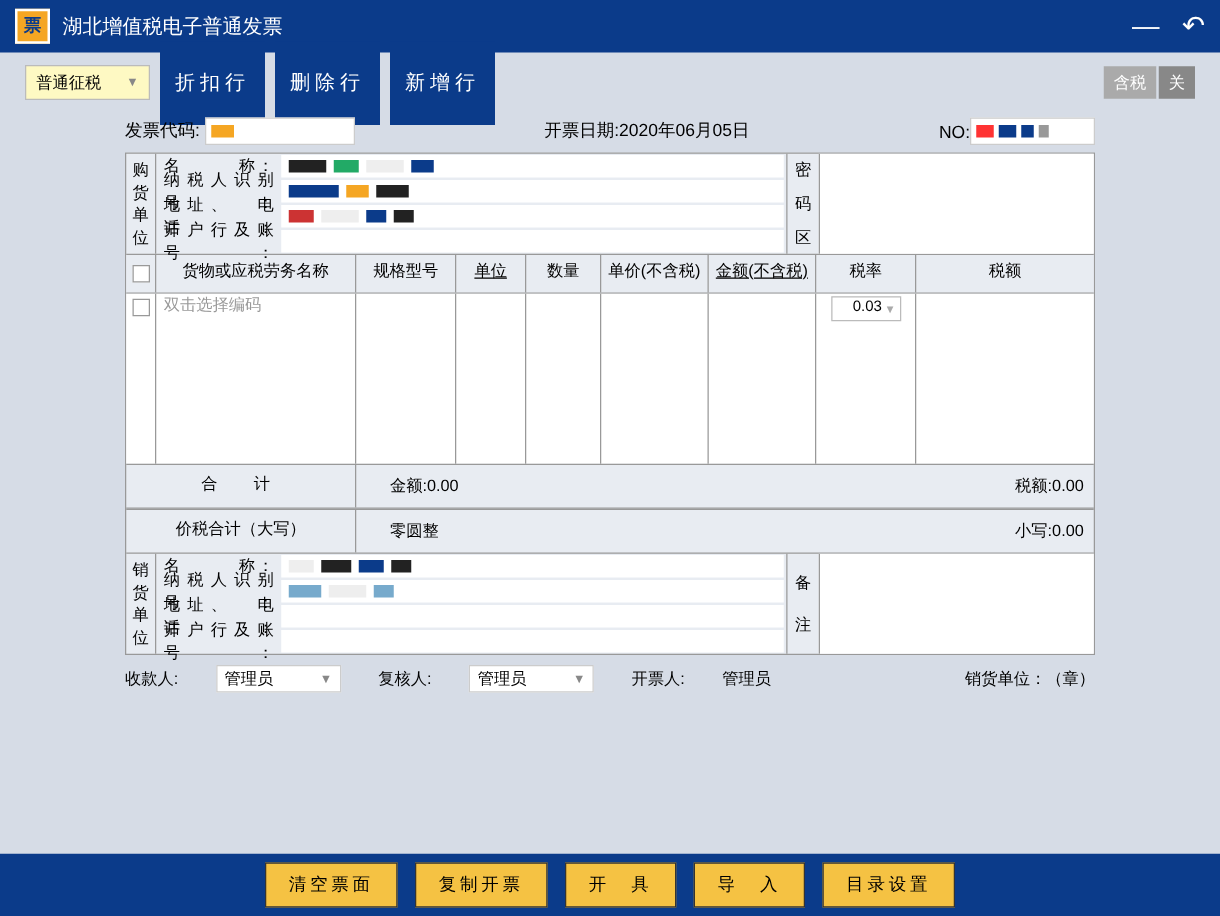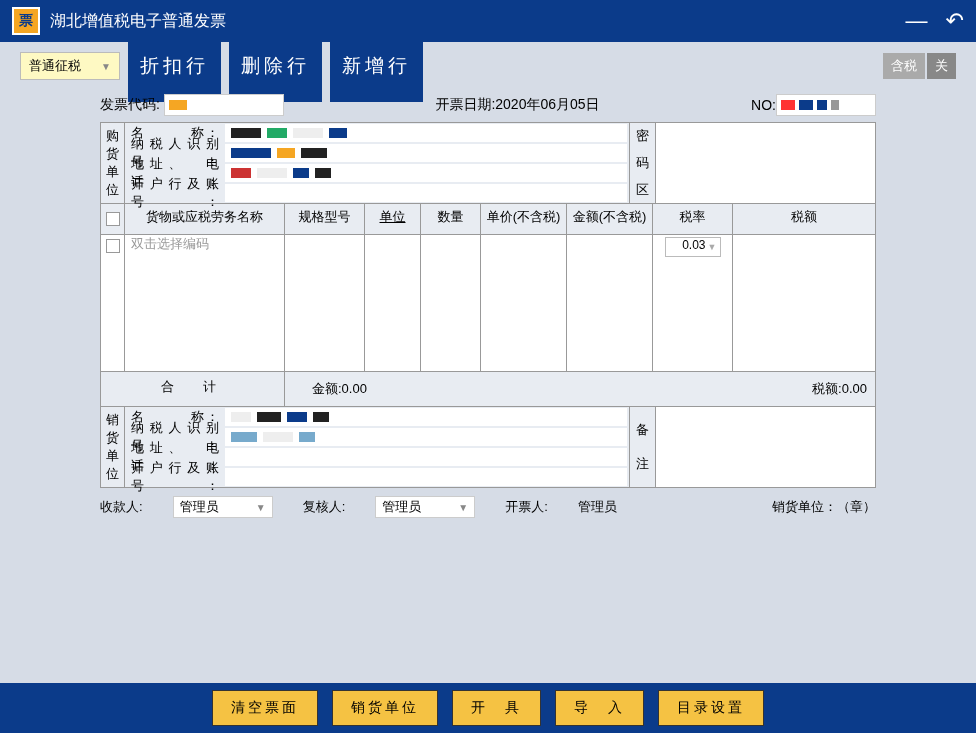--- a/index.html
+++ b/index.html
@@ -6,21 +6,21 @@
 body { background: #d6dce6; width: 976px; height: 733px; overflow: hidden; }
 
 .titlebar { background: #0b3b8a; height: 42px; display: flex; align-items: center; padding: 0 12px; color: #fff; }
 .titlebar .logo { width: 28px; height: 28px; background: #f5a623; border: 2px solid #fff; margin-right: 10px; display:flex; align-items:center; justify-content:center; font-size:14px; font-weight:bold; color:#0b3b8a; }
 .titlebar .title { font-size: 16px; }
 .titlebar .win-ctrls { margin-left: auto; display: flex; gap: 18px; font-size: 22px; }
 
 .toolbar { height: 48px; display: flex; align-items: center; padding: 0 20px; gap: 8px; }
 .select-box { background: #fef9c3; border: 1px solid #bbb; padding: 4px 8px; font-size: 13px; display:flex; align-items:center; gap:8px; width:100px; }
 .tri { font-size:10px; color:#888; margin-left:auto; }
-.blue-btn { background: #0b3b8a; color: #fff; border: none; padding: 23px 12px; font-size: 19px; letter-spacing: 4px; cursor: pointer; }
+.blue-btn { background: #0b3b8a; color: #fff; border: none; padding: 23px 12px; font-size: 16px; letter-spacing: 4px; cursor: pointer; }
 .toolbar .right { margin-left: auto; display:flex; }
 .grey-tag { background:#aaa; color:#fff; padding:4px 8px; font-size:13px; }
 .close-tag { background:#888; color:#fff; padding:4px 8px; font-size:13px; margin-left:2px; }
 
 .meta-row { display:flex; align-items:center; padding: 4px 100px 6px 100px; font-size:14px; }
 .meta-row .lbl { }
 .meta-row .val-box { background:#fff; border:1px solid #ccc; height:22px; width:120px; margin-left:4px; display:flex; align-items:center; padding:0 4px; }
 .meta-row .redact { height:10px; background: linear-gradient(90deg,#f5a623 0 30%, transparent 30% 100%); width:60px; }
 .meta-row .sp { flex:1; }
 .meta-row .no-box { background:#fff; border:1px solid #ccc; height:22px; width:100px; display:inline-flex; gap:4px; align-items:center; padding:0 4px; }
@@ -40,21 +40,21 @@
 
 .grid-head { display:flex; border-bottom:1px solid #999; background:#e8ecf2; font-size:13px; }
 .grid-head > div, .grid-row > div { border-right:1px solid #999; padding:4px 0; text-align:center; }
 .grid-head > div:last-child, .grid-row > div:last-child { border-right:none; }
 .col-chk { width:24px; }
 .col-name { width:160px; }
 .col-spec { width:80px; }
 .col-unit { width:56px;text-decoration:underline; }
 .col-qty { width:60px; }
 .col-price { width:86px; }
-.col-amt { width:86px; }
+.col-amt { width:86px;text-decoration:underline; }
 .col-rate { width:80px; }
 .col-tax { flex:1; }
 .grid-body { height:136px; background:#fff; display:flex; }
 .grid-body > div { border-right:1px solid #999; }
 .grid-body > div:last-child { border-right:none; }
 .rate-input { background:#fff; border:1px solid #bbb; width:56px; height:20px; font-size:12px; text-align:right; padding-right:14px; position:relative; margin:2px auto; }
 .rate-input .tri2 { position:absolute; right:3px; top:4px; font-size:9px; color:#aaa; }
 .placeholder { color:#999; font-size:13px; padding-left:6px; }
 
 .totals { display:flex; border-top:1px solid #999; border-bottom:1px solid #999; font-size:13px; }
@@ -208,20 +208,27 @@
     <div class="col-tax"></div>
   </div>
 
   <div class="totals">
     <div class="lcell">合　计</div>
     <div class="mid">
       <span>金额:0.00</span>
       <span class="r">税额:0.00</span>
     </div>
   </div>
+  <div class="totals">
+    <div class="lcell" style="letter-spacing:0">价税合计（大写）</div>
+    <div class="mid">
+      <span>零圆整</span>
+      <span class="r">小写:0.00</span>
+    </div>
+  </div>
 
   <div class="seller-row">
     <div class="party-vlabel">
       <span>销</span>
         <span>货</span>
         <span>单</span>
         <span>位</span>
     </div>
     <div class="party-fields">
       <div class="field-line">
@@ -273,17 +280,17 @@
       <span>管理员</span>
       <span class="tri">▼</span>
     </div>
   <span>开票人:</span>
   <span>管理员</span>
   <span class="stamp">销货单位：（章）</span>
 </div>
 
 <div class="bottom-bar">
   <button class="yellow-btn">清空票面</button>
-  <button class="yellow-btn">销货单位</button>
+  <button class="yellow-btn">复制开票</button>
   <button class="yellow-btn">开　具</button>
   <button class="yellow-btn">导　入</button>
   <button class="yellow-btn">目录设置</button>
 </div>
 
 </body></html>

